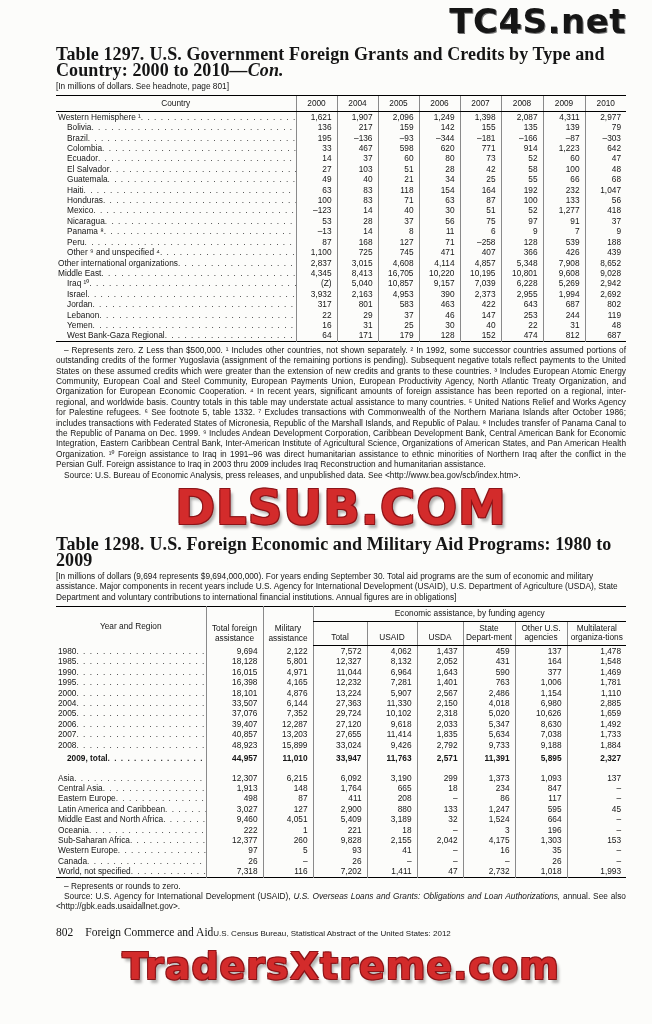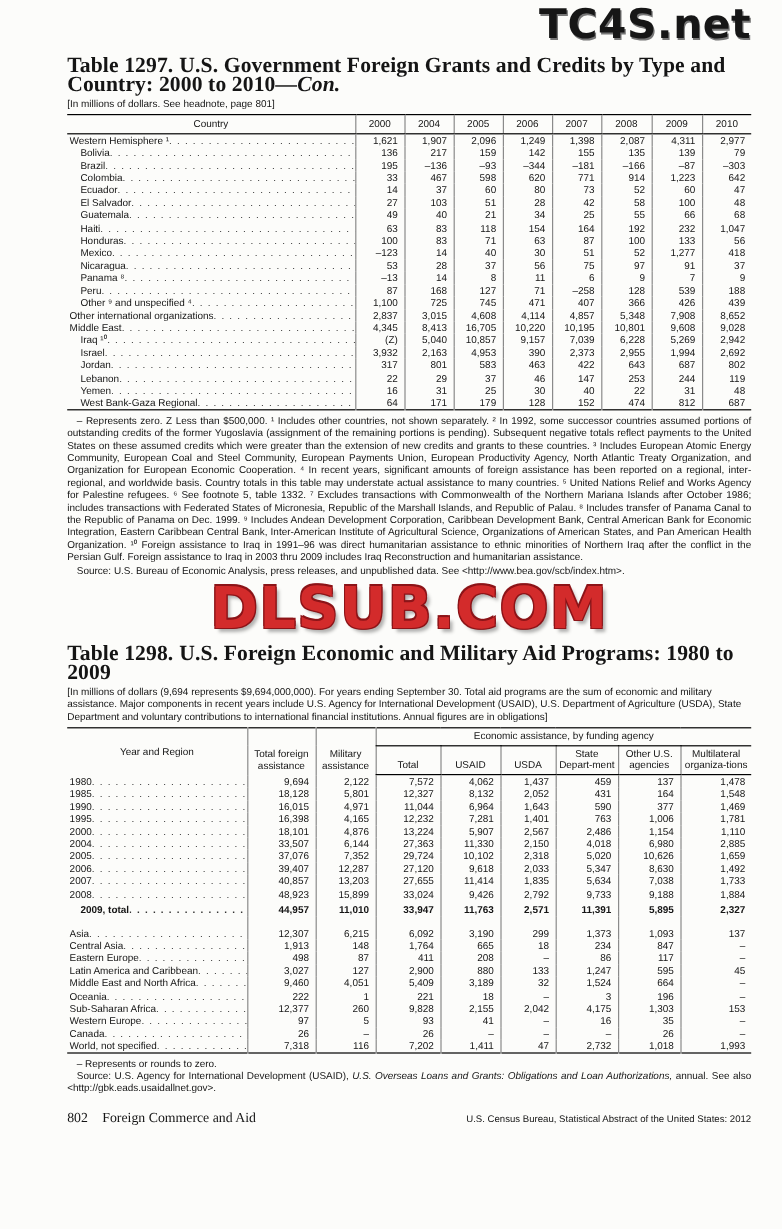--- a/index.html
+++ b/index.html
@@ -43,21 +43,21 @@
   .t1297{border-bottom:1.2px solid #000}
   .t1297 thead th{border-top:1.2px solid #000;border-bottom:1px solid #000;text-align:center;padding:2px 2px}
 
   .t1298{border-top:1.2px solid #000;border-bottom:1.2px solid #000}
   .t1298 thead th{padding:2px 1px;line-height:9.6px;vertical-align:bottom}
   .t1298 thead tr:last-child th{border-bottom:1px solid #000}
   .t1298 .span-head{border-bottom:1px solid #000;vertical-align:middle}
   .t1298 .c-region{vertical-align:middle}
 
   
-  .pagefooter{display:flex;align-items:baseline;justify-content:space-between;margin-top:14px}
+  .pagefooter{display:flex;align-items:baseline;justify-content:flex-start;margin-top:14px}
   .pf-left{font-family:"Liberation Serif",serif;font-size:11.5px}
   .pnum{margin-right:12px}
   .pf-right{font-size:8px}
 </style>
 </head>
 <body>
 
 <div class="page">
 
   <div class="wm-top">TC4S.net</div>
@@ -827,14 +827,15 @@
 
     <div class="footnotes">– Represents or rounds to zero.</div>
     <div class="footnotes src"><span>Source: U.S. Agency for International Development (USAID), </span><i>U.S. Overseas Loans and Grants: Obligations and Loan Authorizations,</i><span> annual. See also &lt;http://gbk.eads.usaidallnet.gov&gt;.</span></div>
   </section>
 
   <div class="pagefooter">
     <div class="pf-left"><span class="pnum">802</span><span>Foreign Commerce and Aid</span></div>
     <div class="pf-right">U.S. Census Bureau, Statistical Abstract of the United States: 2012</div>
   </div>
 
+  <div class="wm-bot">TradersXtreme.com</div>
 
 </div>
 
 </body></html>

